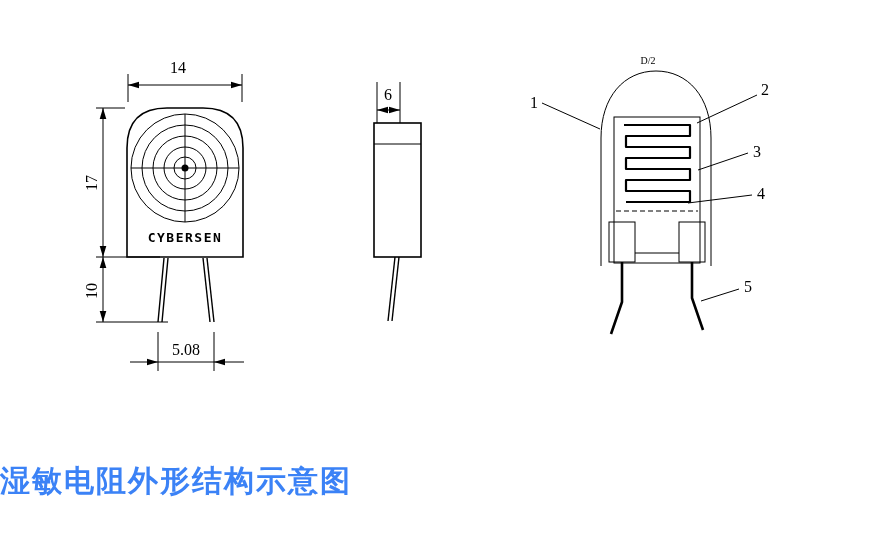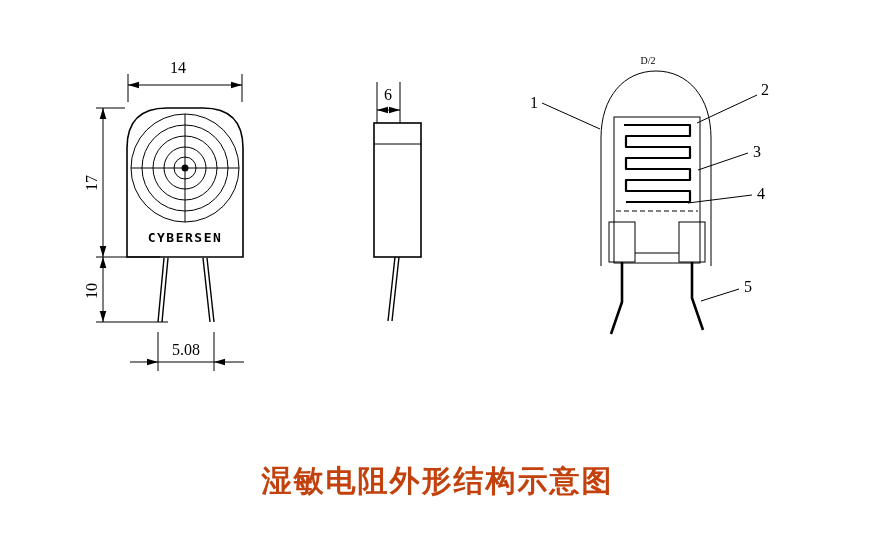--- a/index.html
+++ b/index.html
@@ -11,23 +11,23 @@
     overflow:hidden;
   }
   #schematic{position:absolute;left:0;top:0;}
   svg text{fill:#000;}
   .dim-text{font-size:16px;font-family:"Liberation Serif", serif;}
   .callout-text{font-size:16px;font-family:"Liberation Serif", serif;}
   .brand-text{font-size:13px;font-weight:bold;letter-spacing:1.5px;font-family:"DejaVu Sans Mono", monospace;}
   .tiny-text{font-size:10px;font-family:"Liberation Serif", serif;}
   #title{
     position:absolute;left:0;top:461px;width:100%;
-    text-align:center;
+    text-align:left;
     font-size:30px;font-weight:700;letter-spacing:2px;
-    color:#c2410c;
+    color:#3b82f6;
     font-family:"DejaVu Sans", sans-serif;
   }
   .outline{fill:none;stroke:#000;stroke-width:1.6;}
   .thin{fill:none;stroke:#000;stroke-width:1;}
   .wire{fill:none;stroke:#000;stroke-width:1.4;}
   .comb{fill:none;stroke:#000;stroke-width:2.2;stroke-linejoin:round;}
   .lead-thick{fill:none;stroke:#000;stroke-width:2.6;stroke-linejoin:round;}
 </style>
 </head>
 <body>

